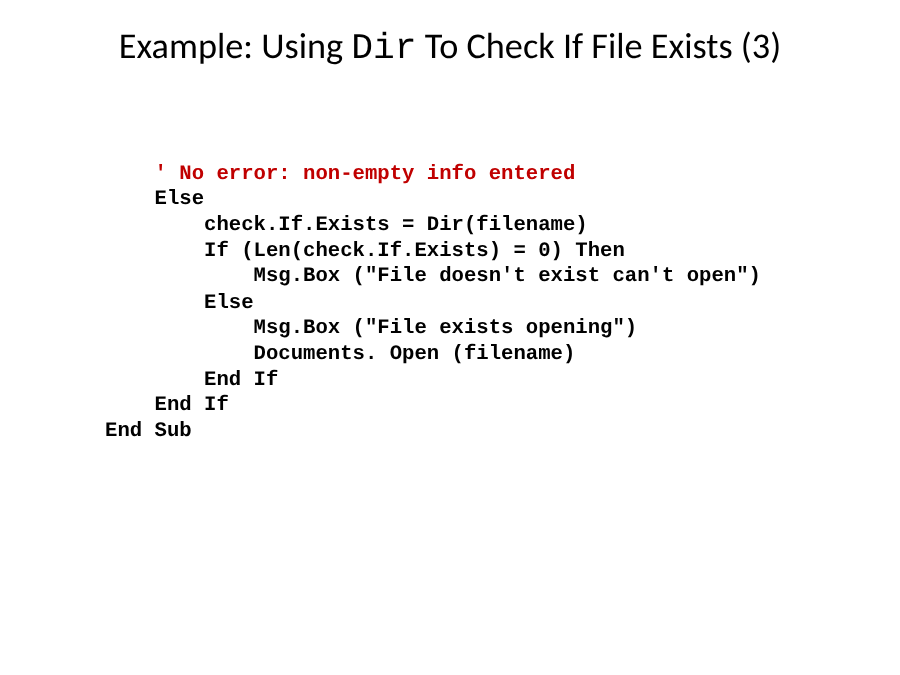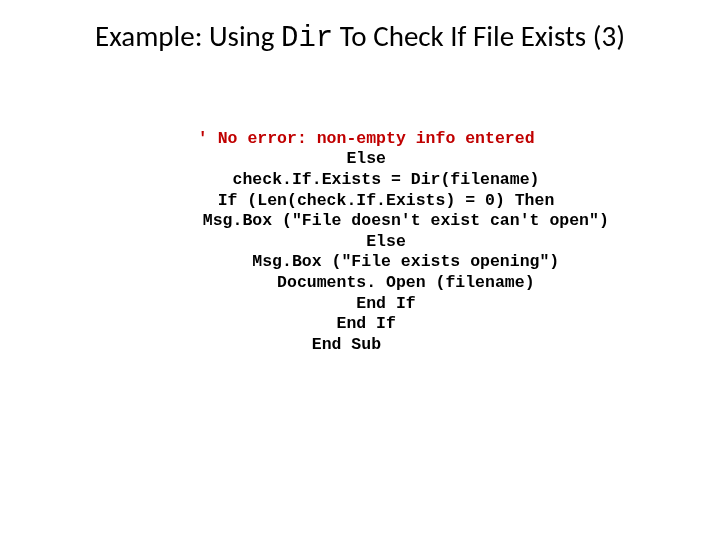--- a/index.html
+++ b/index.html
@@ -32,21 +32,20 @@
   }
   .code {
     position: absolute;
     top: 108px;
     left: 84px;
     font-family: Consolas, "Courier New", monospace;
     font-size: 16.5px;
     line-height: 1.25;
     white-space: pre;
     font-weight: 600;
-    text-align: center;
   }
   .code .comment {
     color: #c00000;
   }
 </style>
 </head>
 <body>
 
 <div class="slide">
 

